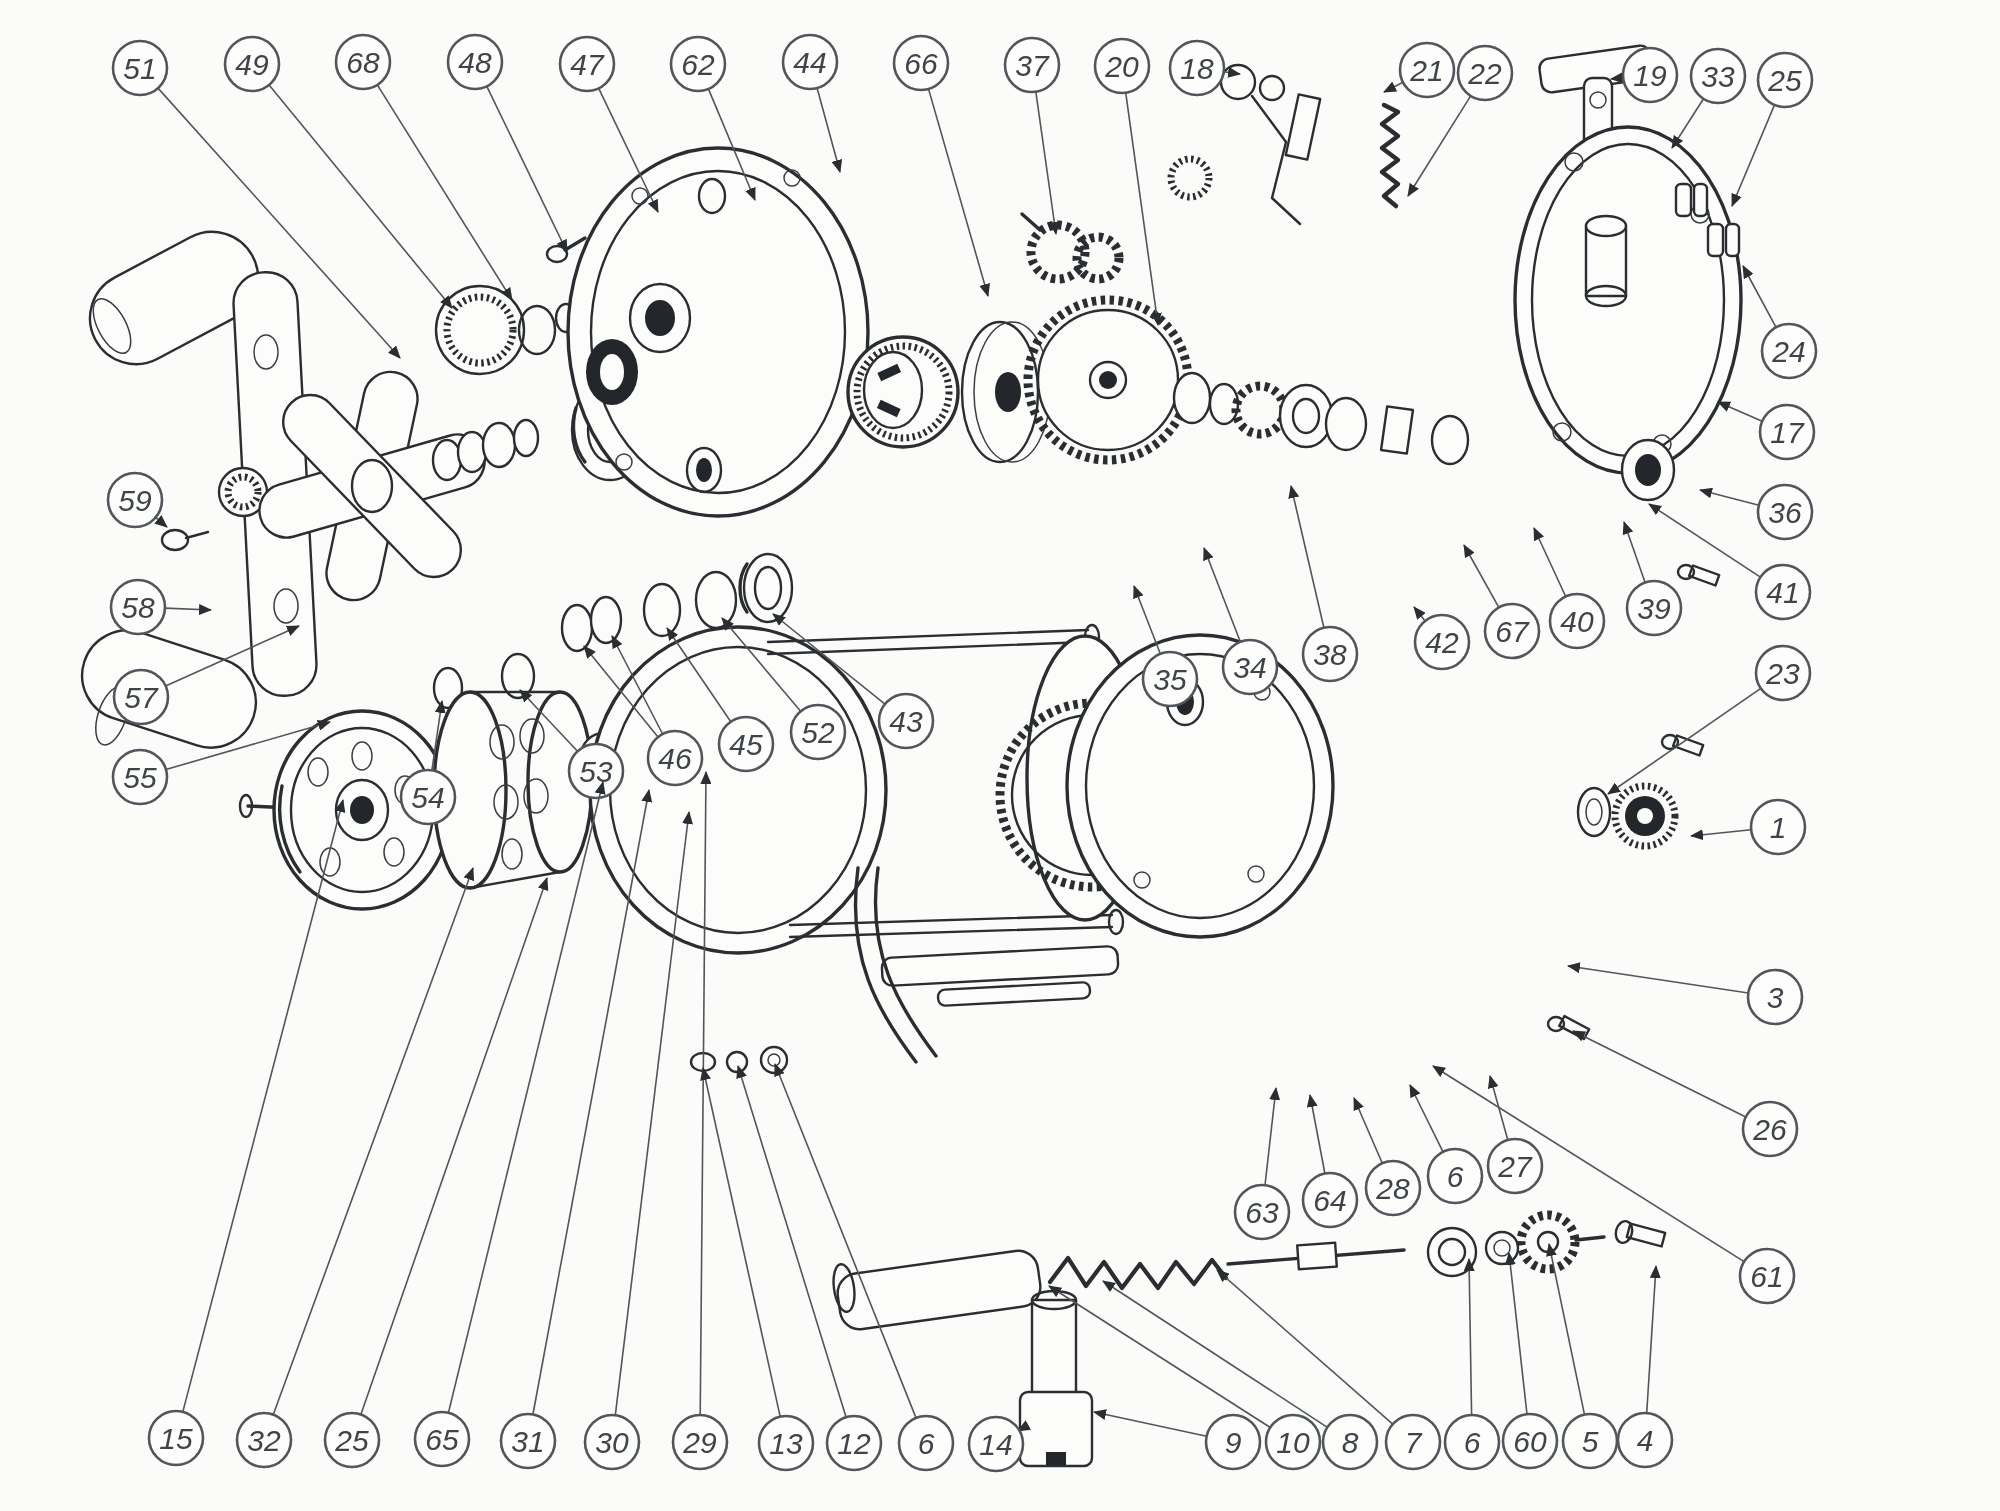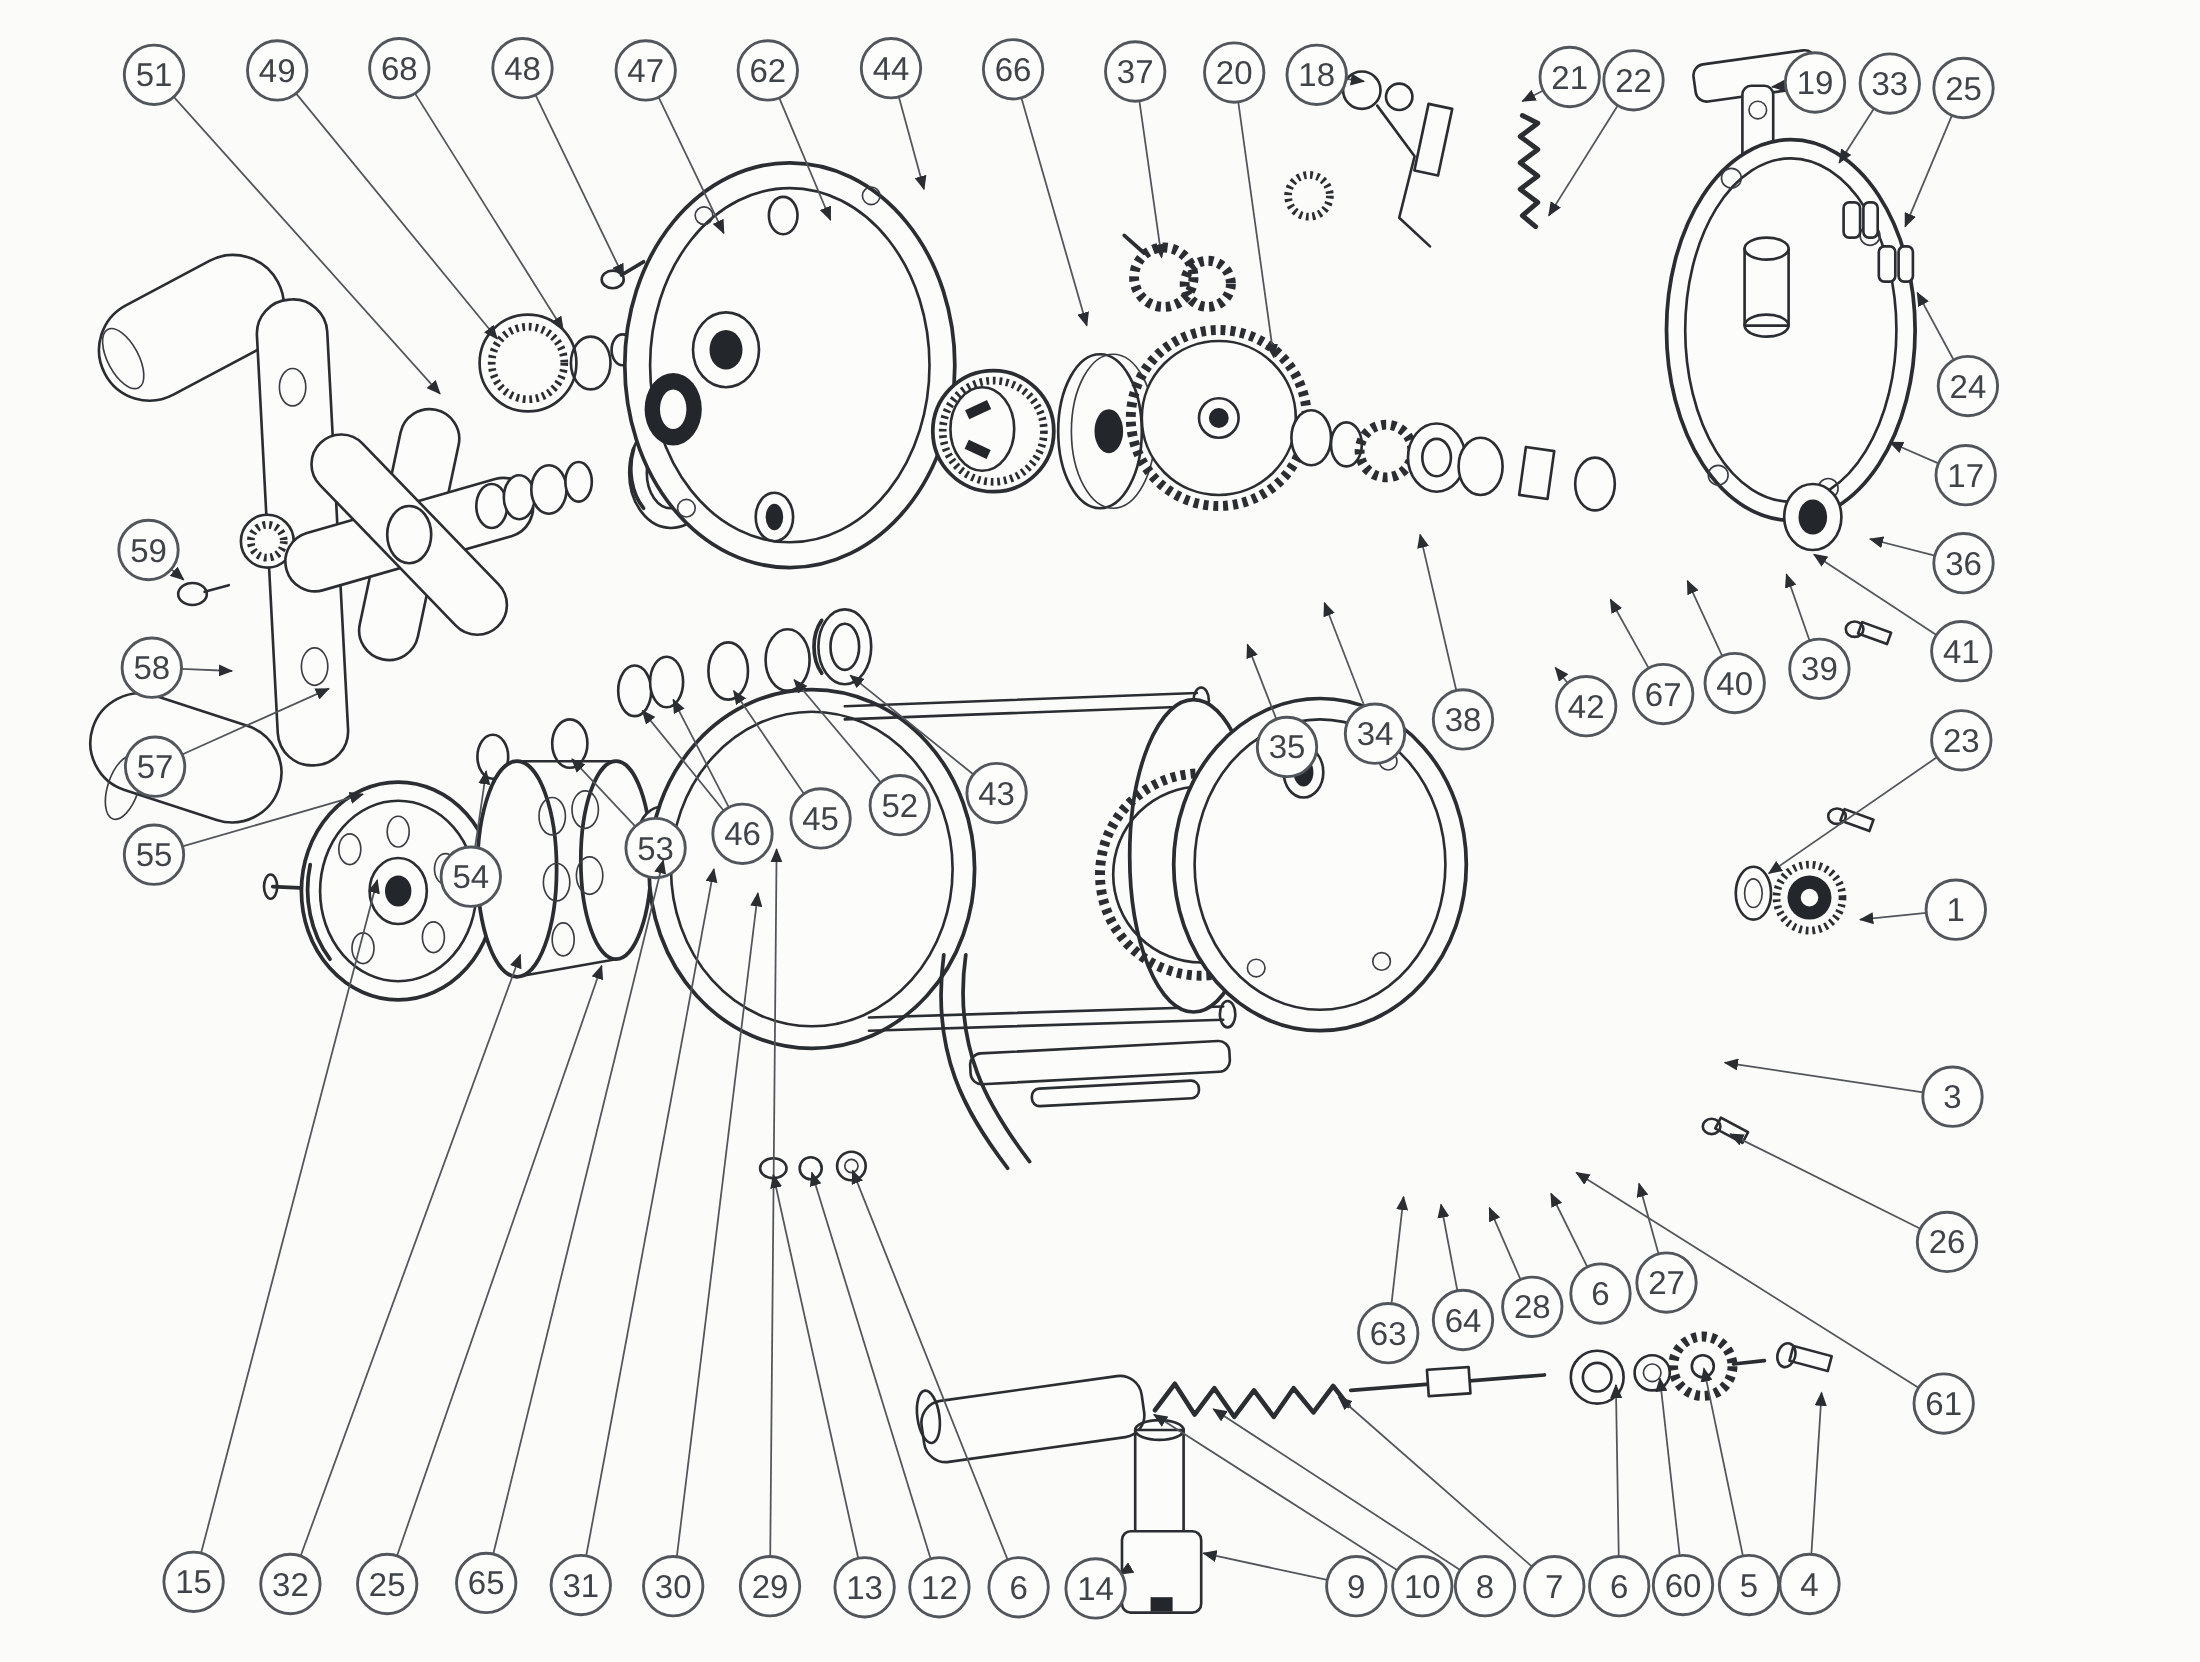--- a/index.html
+++ b/index.html
@@ -1,17 +1,17 @@
 <!DOCTYPE html>
 <html><head>
 <meta charset="utf-8">
 <style>
   html,body{margin:0;padding:0;background:#eceoe9;}
   body{width:2000px;height:1511px;background:#f4f4f1;font-family:"Liberation Sans",sans-serif;}
-  .stage{position:relative;width:2000px;height:1511px;background:#fbfbf9;overflow:hidden;}
+  .stage{position:relative;width:2000px;height:1511px;background:#fbfbf9;overflow:hidden;font-style:italic;}
   svg{position:absolute;left:0;top:0;}
   .ln{fill:none;stroke:#2a2d31;stroke-width:2.4;stroke-linecap:round;stroke-linejoin:round;}
   .ln2{fill:none;stroke:#2a2d31;stroke-width:3.4;stroke-linecap:round;stroke-linejoin:round;}
   .thin{fill:none;stroke:#3a3e44;stroke-width:1.5;}
   .fillw{fill:#fcfcfb;}
   .dark{fill:#23262a;stroke:none;}
   .gear{fill:none;stroke:#2a2d31;stroke-width:9;stroke-dasharray:4.5 4.5;}
   .knurl{fill:none;stroke:#2a2d31;stroke-width:7;stroke-dasharray:2.5 3.5;}
   .leader{stroke:#51565c;stroke-width:1.6;fill:none;}
   .c-circle{fill:#fdfdfc;stroke:#51565c;stroke-width:2.6;}

